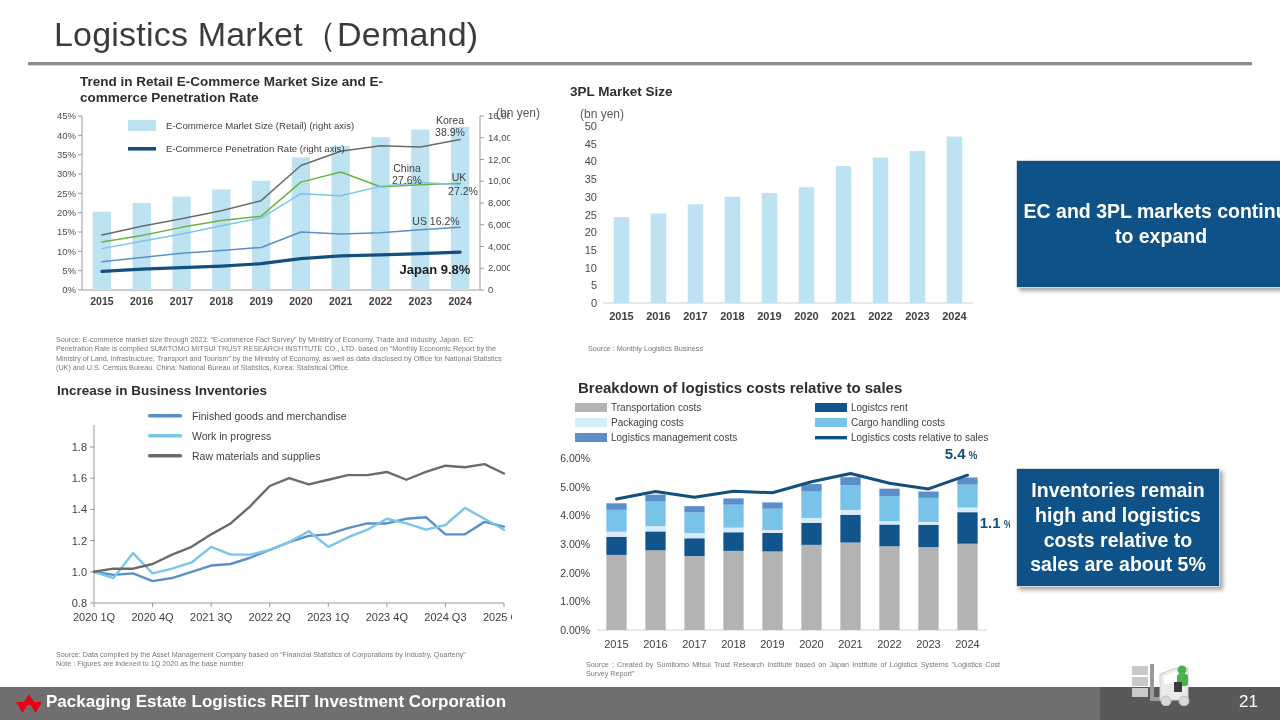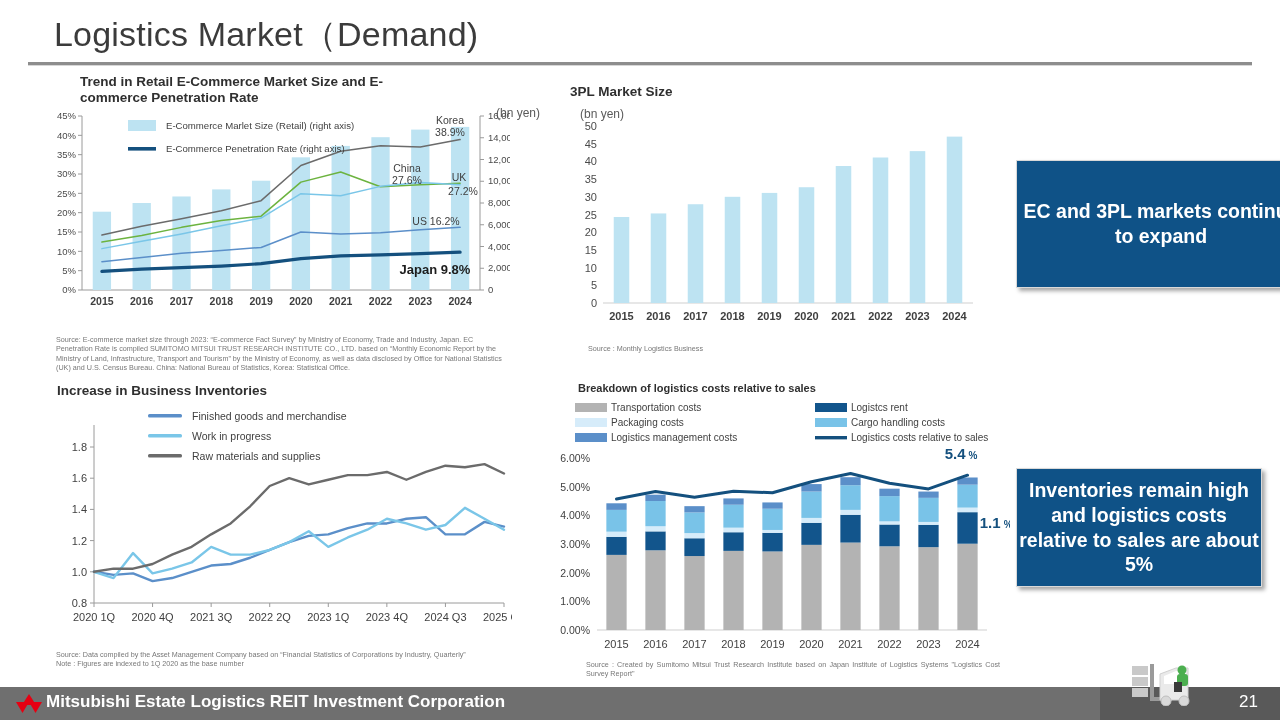--- a/index.html
+++ b/index.html
@@ -45,21 +45,21 @@
     background: #0f5287;
     color: #ffffff;
     font-weight: bold;
     text-align: center;
     display: flex; align-items: center; justify-content: center;
     box-shadow: 3px 3px 4px rgba(0,0,0,.35);
     border: 1px solid #d9d9d9;
     line-height: 1.28;
   }
   #callout-top { left: 1016px; top: 160px; width: 290px; height: 128px; font-size: 19.5px; }
-  #callout-bottom { left: 1016px; top: 468px; width: 246px; height: 119px; font-size: 19.5px; }
+  #callout-bottom { left: 1016px; top: 468px; width: 204px; height: 119px; font-size: 19.5px; }
   
   .footer {
     position: absolute; left: 0; bottom: 0; width: 1280px; height: 33px;
     background: #6f6f6f;
   }
   .footer-dark { position: absolute; right: 0; bottom: 0; width: 180px; height: 33px; background: #595959; }
   .footer-txt {
     position: absolute; left: 46px; top: 692px;
     color: #ffffff; font-size: 17px; font-weight: bold;
     white-space: nowrap;
@@ -245,21 +245,21 @@
     <text x="140" y="35" font-size="10.5" fill="#3f3f3f" text-anchor="start" font-weight="normal" font-family="&quot;Liberation Sans&quot;, sans-serif">Work in progress</text>
     <rect x="96" y="49" width="34" height="3.6" fill="#6b6b6b" rx="1.5"></rect>
     <text x="140" y="55" font-size="10.5" fill="#3f3f3f" text-anchor="start" font-weight="normal" font-family="&quot;Liberation Sans&quot;, sans-serif">Raw materials and supplies</text>
   </svg>
 
 <div class="src" style="left:56px; top:650px; width:450px;">
   <div>Source: Data compiled by the Asset Management Company based on “Financial Statistics of Corporations by Industry, Quarterly”</div>
   <div>Note : Figures are indexed to 1Q 2020 as the base number</div>
 </div>
 
-<div class="sec-title" style="left:578px; top:380px; font-size:11px;">Breakdown of logistics  costs relative to sales</div>
+<div class="sec-title" style="left:578px; top:380px; font-size:15px;">Breakdown of logistics  costs relative to sales</div>
 
 <svg class="chart" id="svg-cost" style="left:535px; top:400px;" width="475" height="258">
     <rect x="40" y="3" width="32" height="9" fill="#b3b3b3"></rect>
     <text x="76" y="11.4" font-size="10" fill="#3f3f3f" text-anchor="start" font-weight="normal" font-family="&quot;Liberation Sans&quot;, sans-serif">Transportation costs</text>
     <rect x="280" y="3" width="32" height="9" fill="#12558c"></rect>
     <text x="316" y="11.4" font-size="10" fill="#3f3f3f" text-anchor="start" font-weight="normal" font-family="&quot;Liberation Sans&quot;, sans-serif">Logistcs rent</text>
     <rect x="40" y="18" width="32" height="9" fill="#d6ecfa"></rect>
     <text x="76" y="26.4" font-size="10" fill="#3f3f3f" text-anchor="start" font-weight="normal" font-family="&quot;Liberation Sans&quot;, sans-serif">Packaging costs</text>
     <rect x="280" y="18" width="32" height="9" fill="#79c3e8"></rect>
     <text x="316" y="26.4" font-size="10" fill="#3f3f3f" text-anchor="start" font-weight="normal" font-family="&quot;Liberation Sans&quot;, sans-serif">Cargo handling costs</text>
@@ -361,14 +361,14 @@
   <rect x="47" y="14" width="11" height="12" rx="3" fill="#4caf50"></rect>
   <rect x="44" y="22" width="8" height="10" fill="#3a3a3a"></rect>
   <circle cx="36" cy="41" r="5" fill="#d9d9d9" stroke="#bfbfbf"></circle>
   <circle cx="54" cy="41" r="5" fill="#d9d9d9" stroke="#bfbfbf"></circle>
 </svg>
 <svg class="mitsu-mark" viewBox="0 0 26 22">
   <polygon points="13,2 20,13 6,13" fill="#e60012"></polygon>
   <polygon points="6.5,21 0,10 13,10" fill="#e60012"></polygon>
   <polygon points="19.5,21 13,10 26,10" fill="#e60012"></polygon>
 </svg>
-<div class="footer-txt">Mitsubishi Estate Logistics REIT Investment Corporation</div>
+<div class="footer-txt">Packaging Estate Logistics REIT Investment Corporation</div>
 <div class="page-num">21</div>
 
 </body></html>

